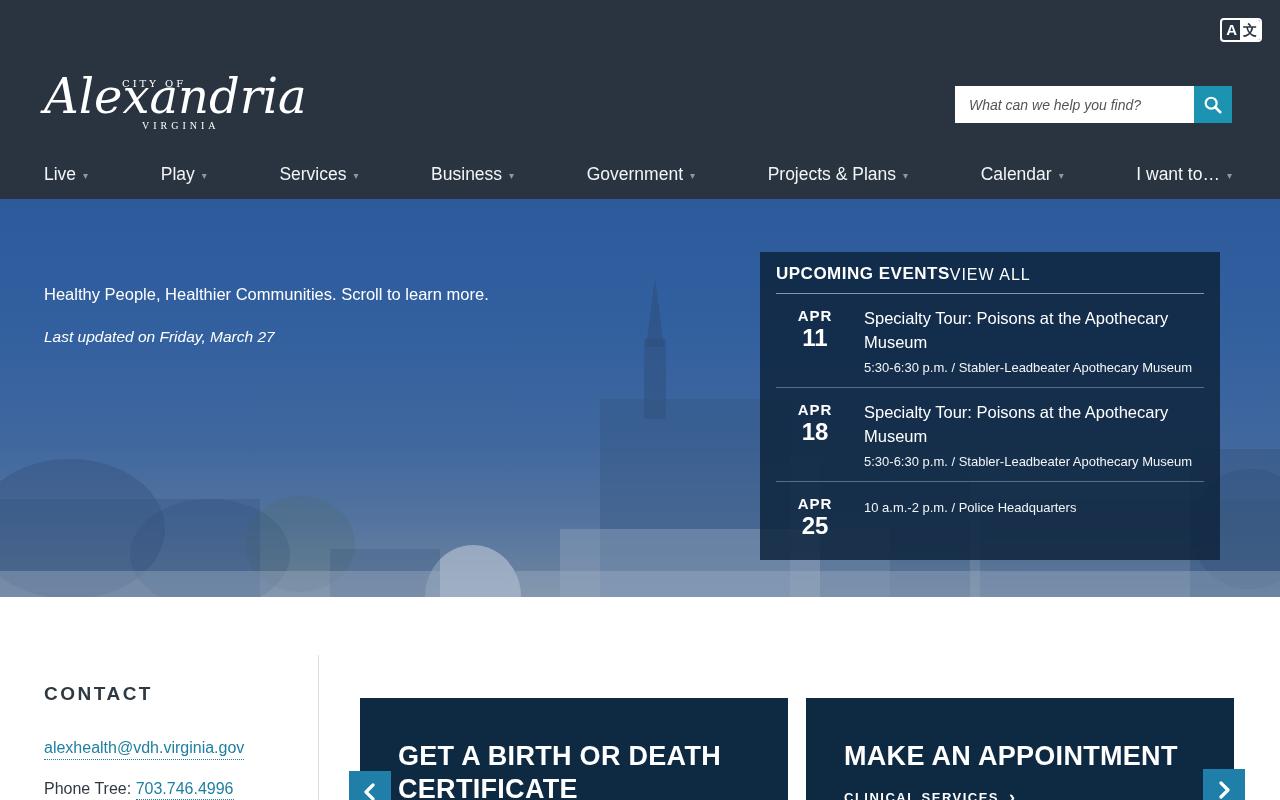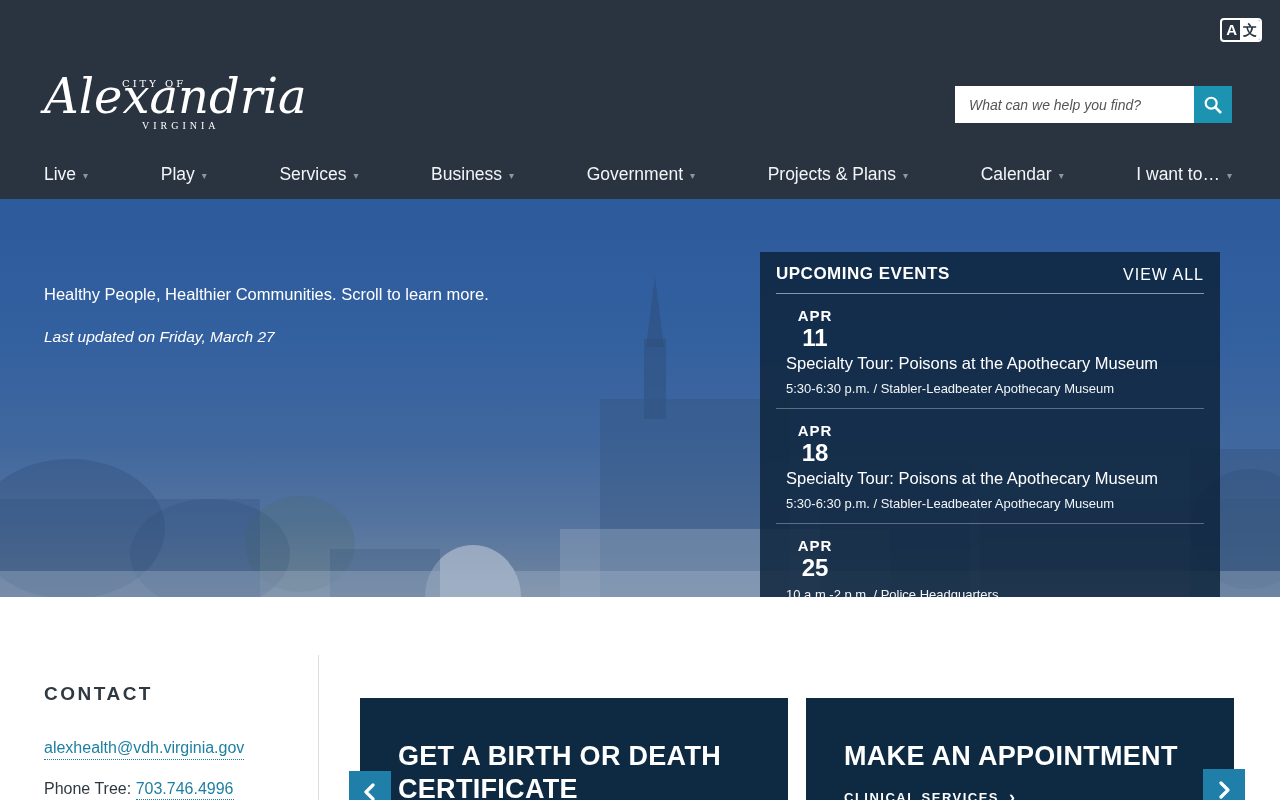--- a/index.html
+++ b/index.html
@@ -35,25 +35,25 @@
     background:linear-gradient(180deg, #2c5a9b 0%, #33609f 35%, #41689e 62%, #55749f 82%, #73879f 100%); }
   .hero-art { position:absolute; left:0; bottom:0; width:1280px; height:398px; }
 
   .hero-copy { position:absolute; left:44px; top:56px; color:#fff; width:640px; }
   .hero-title { font-size:33px; font-weight:500; letter-spacing:.2px; }
   .hero-sub { margin-top:30px; font-size:16.5px; }
   .hero-updated { margin-top:24px; font-size:15.5px; font-style:italic; }
 
   .events-panel { position:absolute; left:760px; top:53px; width:460px; background:rgba(13,36,60,.84);
     padding:12px 16px 16px; color:#fff; }
-  .events-head { display:flex; justify-content:space-between; align-items:flex-end;
+  .events-head { display:flex; align-items:flex-end;
     border-bottom:1px solid rgba(255,255,255,.5); padding-bottom:9px; }
   .events-title { font-size:17px; font-weight:bold; letter-spacing:.5px; }
   .view-all { font-size:16px; font-weight:normal; letter-spacing:1px; color:#fff; cursor:pointer; }
-  .event-row { display:flex; padding:13px 0 12px; border-bottom:1px solid rgba(255,255,255,.3);flex-direction:column; }
+  .event-row { display:flex; padding:13px 0 12px; border-bottom:1px solid rgba(255,255,255,.3); }
   .event-row:last-child { border-bottom:none; padding-bottom:4px; }
   .event-date { width:78px; text-align:center; flex-shrink:0; }
   .event-month { font-size:15px; font-weight:bold; letter-spacing:1px; }
   .event-day { font-size:24px; font-weight:bold; line-height:28px; }
   .event-body { padding-left:10px; }
   .event-name { font-size:16.5px; line-height:1.45; cursor:pointer; }
   .event-meta { font-size:13px; margin-top:5px; color:#f2f5f8; }
 
   
   .content { position:relative; height:228px; background:#fff; }

